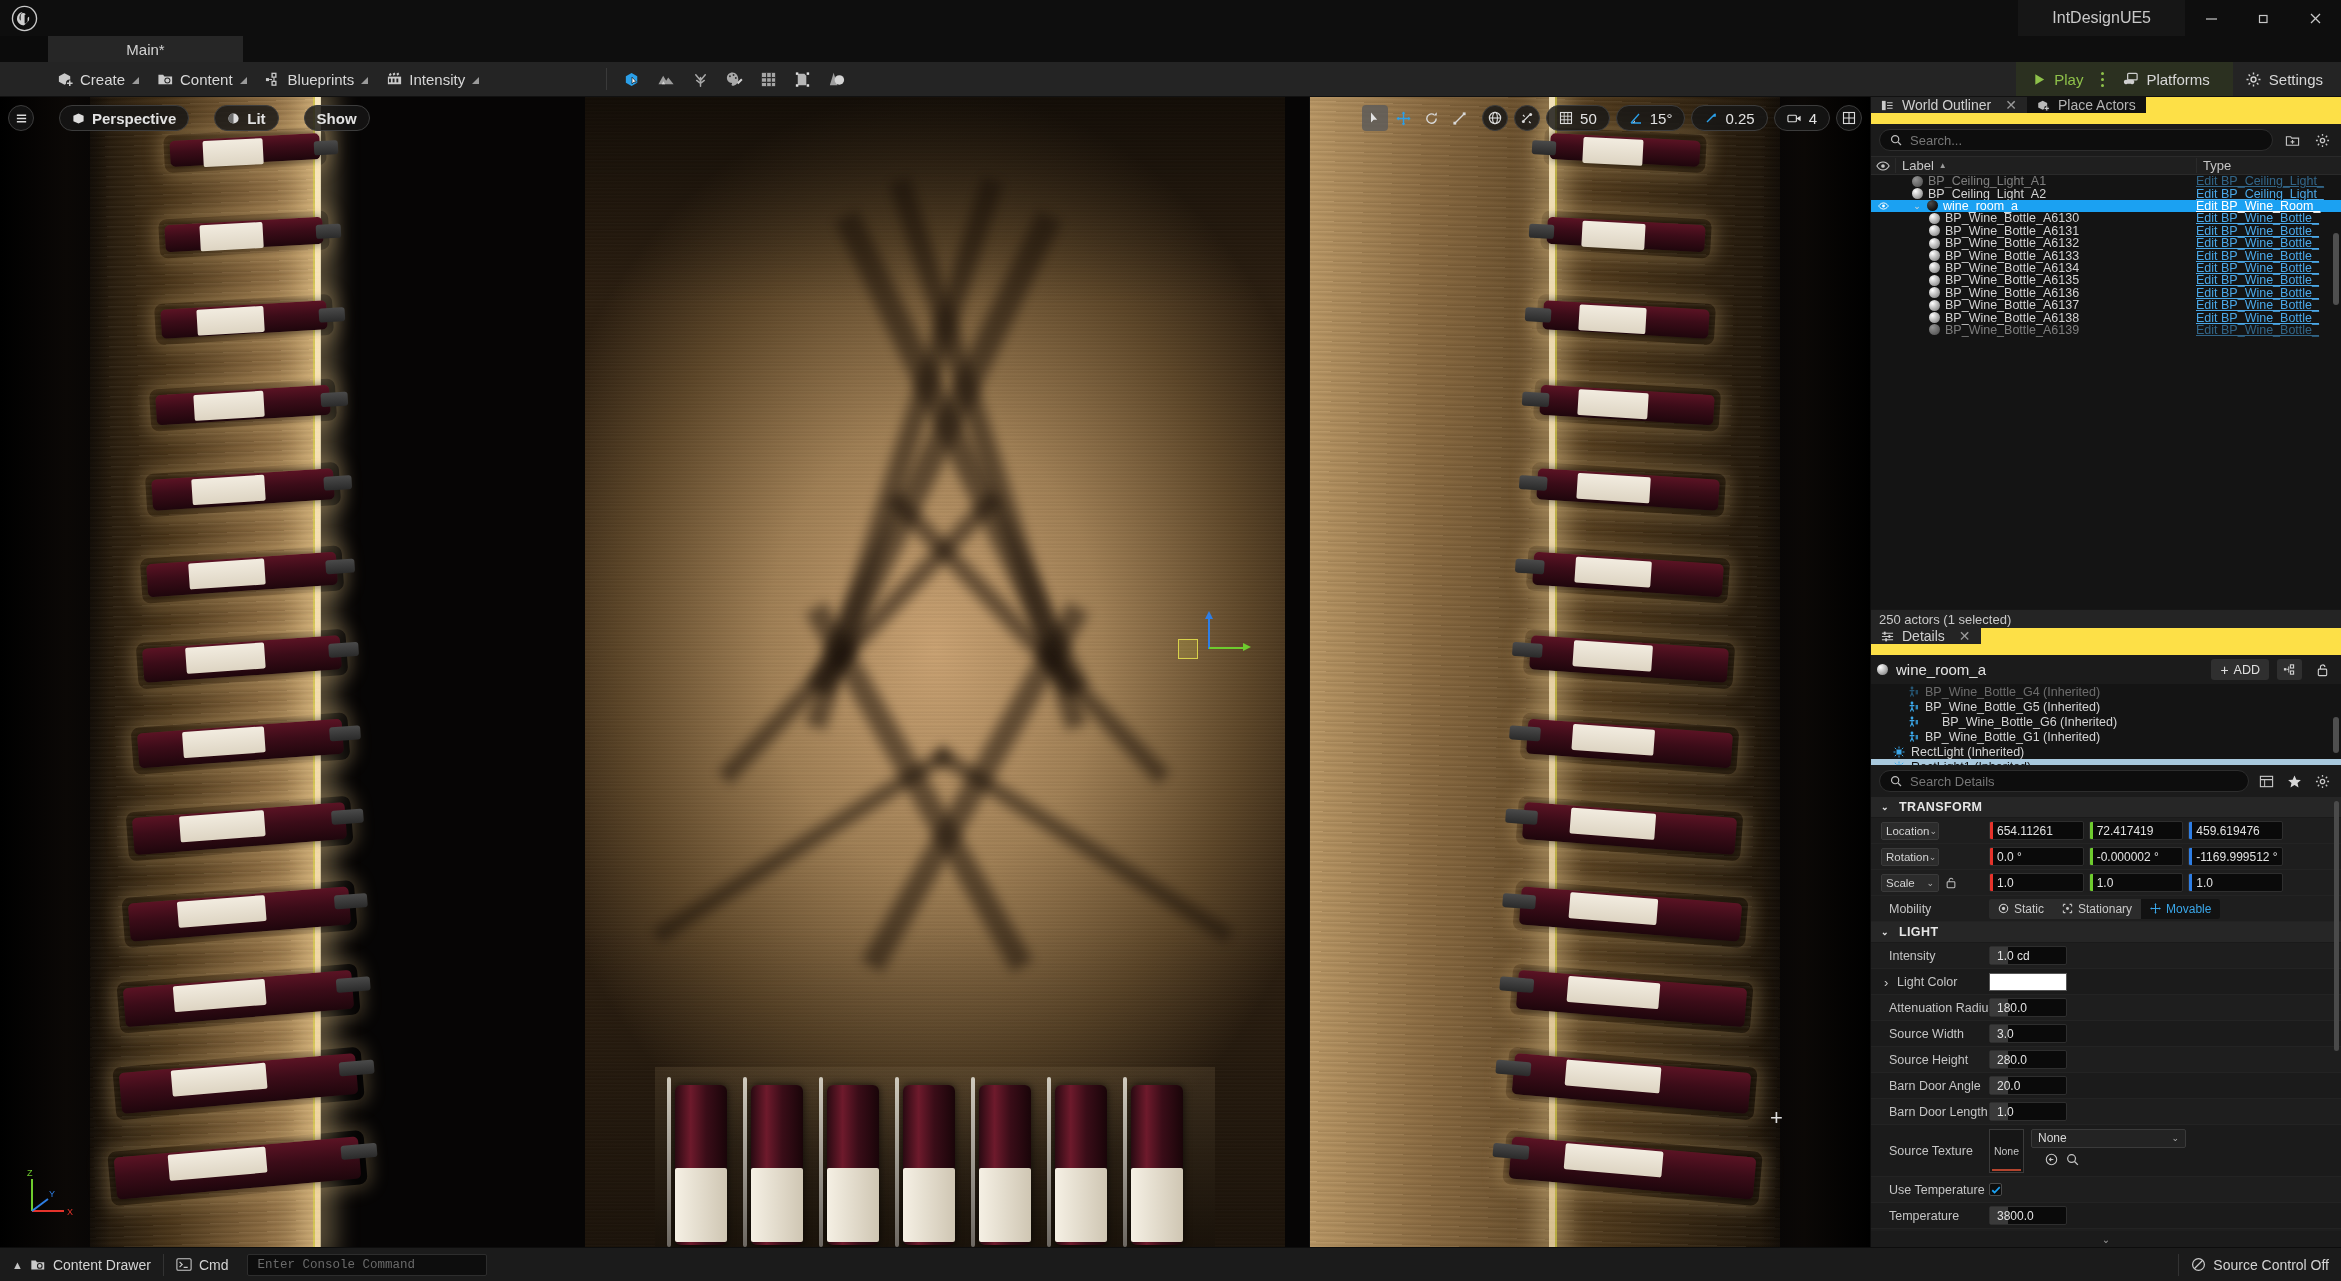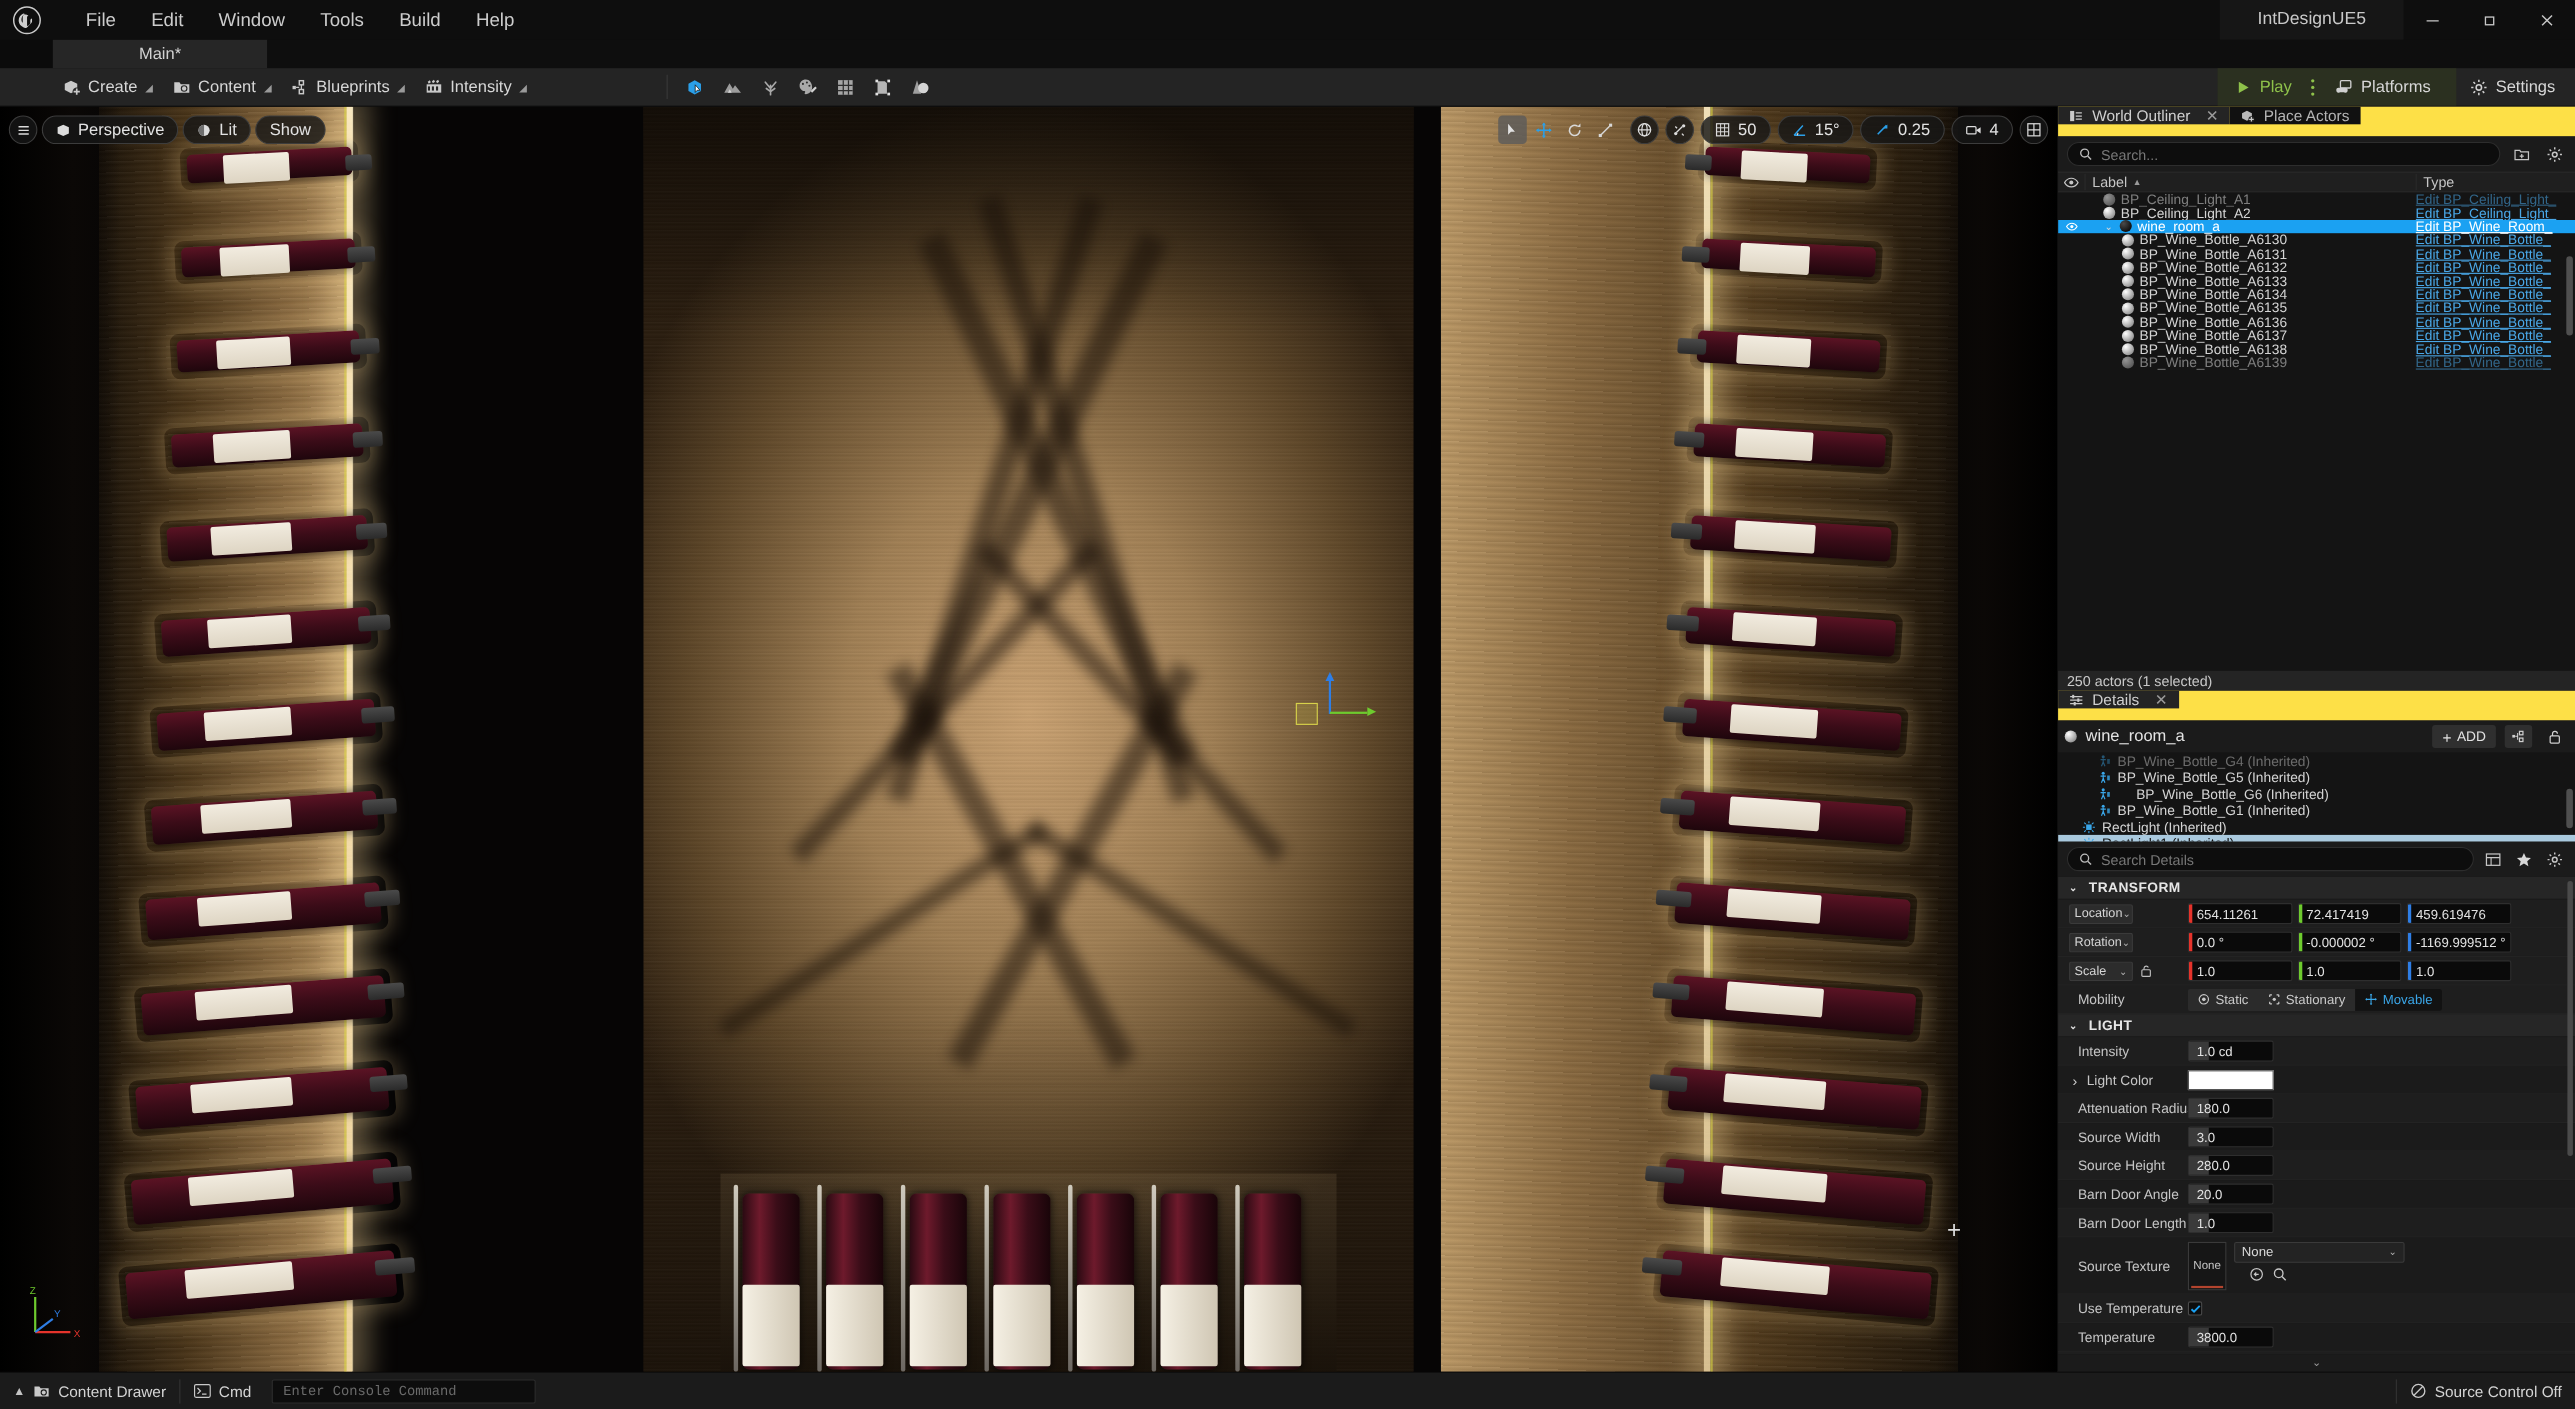--- a/index.html
+++ b/index.html
@@ -178,22 +178,23 @@
     border-radius: 2px;
   }
 
   .gizmo {
     position:absolute; width: 80px; height: 80px; pointer-events: none;
   }
   .vp-crosshair { position:absolute; color: #dcdcdc; font-size: 22px; line-height: 1; }
 
   
   .vp-tl {
-    position: absolute; left: 8px; top: 8px; display: flex; align-items: center; gap: 4px;
+    position: absolute; left: 8px; top: 8px; display: flex; align-items: center; gap: 25px;
     z-index: 5;
+    font-weight: bold;
   }
   .pill {
     display: flex; align-items: center; gap: 7px; height: 26px; padding: 0 12px;
     background: rgba(22,22,22,.82); border: 1px solid #3c3c3c; border-radius: 13px;
     font-size: 15px; color: #e2e2e2; white-space: nowrap;
   }
   .pill.round { width: 26px; padding: 0; justify-content: center; border-radius: 50%; }
   .vp-tr {
     position: absolute; right: 8px; top: 8px; display: flex; align-items: center; gap: 6px; z-index: 5;
   }
@@ -369,28 +370,20 @@
 <body>
 
 <div class="app">
 
   <div class="titlebar">
     <div class="ue-logo">
       <svg width="27" height="27" viewBox="0 0 28 28">
         <circle cx="14" cy="14" r="12.5" fill="none" stroke="#c9c9c9" stroke-width="1.4"></circle>
         <path d="M10.6 7.6c-2.6 1.3-4.4 3.6-4.4 6.6 0 3.3 2.6 6.2 6.1 6.9 1.1.2 1.6-.2 2.2-.8l3.6-3.7c.5-.5.7-1 .7-1.7v-2.6c-1 .3-1.6.9-1.6 1.9v2.4c0 .6-.3 1-.8 1.4l-1.3 1.1c-.5.4-1 .2-1-.5v-7.4c0-.9.5-1.4 1.3-1.5-1.1-1-2.4-1.5-3.6-1.2-.6.2-1 .5-1.3 1-.3.5-.5 1.1-.5 1.9v4.8c-.8-.7-1.2-1.8-1.2-3.1 0-2.3 1.3-4.3 3.3-5.2z" fill="#cfcfcf"></path>
       </svg>
-    </div>
-    <div class="menu">
-      <div class="menu-item">File</div>
-      <div class="menu-item">Edit</div>
-      <div class="menu-item">Window</div>
-      <div class="menu-item">Tools</div>
-      <div class="menu-item">Build</div>
-      <div class="menu-item">Help</div>
     </div>
     <div class="titlebar-spacer"></div>
     <div class="project-name">IntDesignUE5</div>
     <div class="winbtns">
       <div class="winbtn">
         <svg width="13" height="13" viewBox="0 0 13 13">
             <line x1="1" y1="7" x2="12" y2="7" stroke="#c8c8c8" stroke-width="1.2"></line>
           </svg>
       </div>
       <div class="winbtn">

